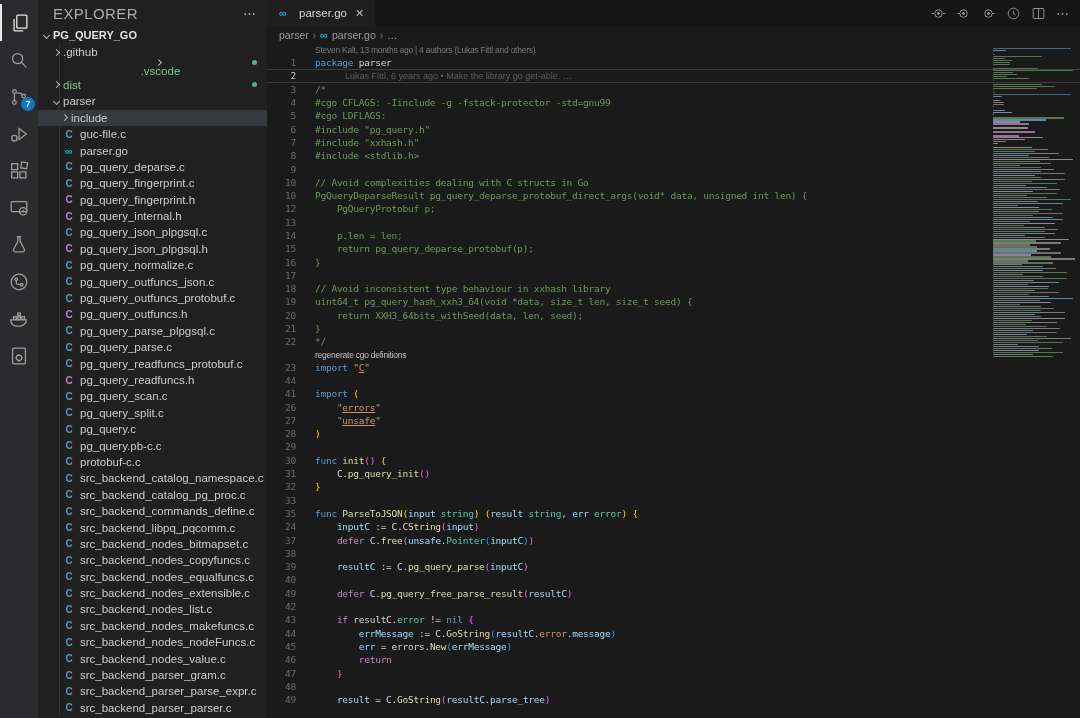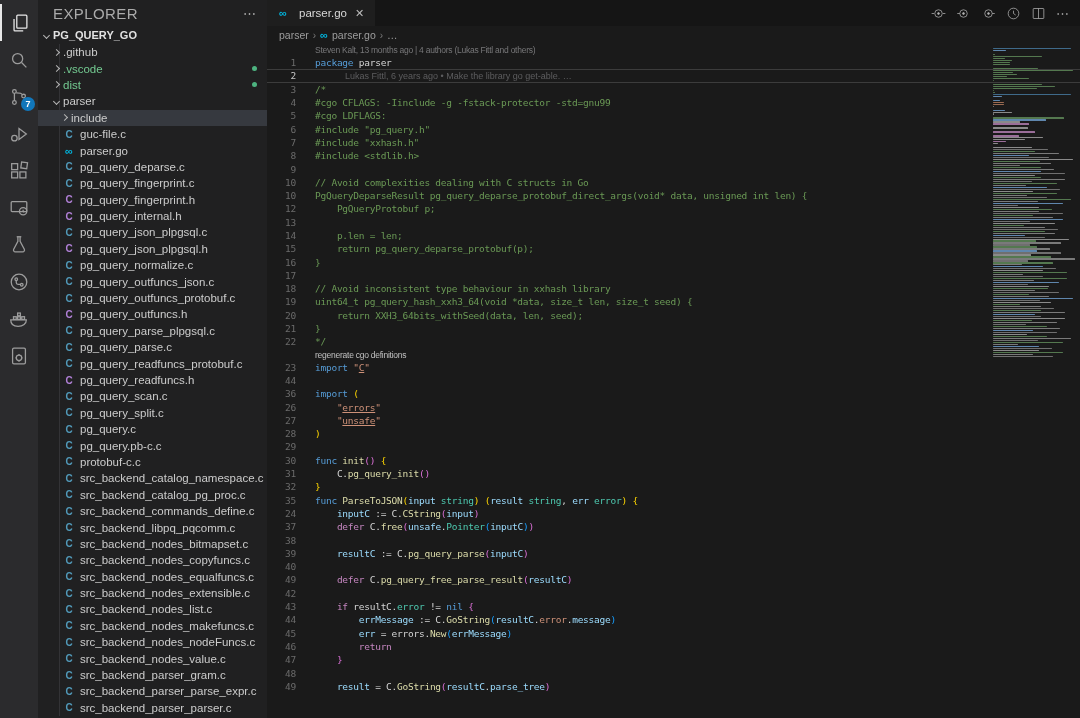--- a/index.html
+++ b/index.html
@@ -177,21 +177,21 @@
     <div id="sb-root">
       <span class="chev down"></span>
       <span>PG_QUERY_GO</span>
     </div>
     <div id="tree">
       <div id="tree-guide"></div>
     <div class="trow" style="padding-left: 16px;">
           <span class="chev right"></span>
           <span class="lbl">.github</span>
         </div>
-        <div class="trow" style="padding-left: 16px;">
+        <div class="trow" style="padding-left: 16px; flex-direction: column;">
           <span class="chev right"></span>
           <span class="lbl green">.vscode</span>
           <span class="gdot"></span>
         </div>
         <div class="trow" style="padding-left: 16px;">
           <span class="chev right"></span>
           <span class="lbl green">dist</span>
           <span class="gdot"></span>
         </div>
         <div class="trow" style="padding-left: 16px;">
@@ -424,28 +424,29 @@
           <div class="crow"><span class="gut">16</span><span class="ctext"><span class="t-com">}</span></span></div>
           <div class="crow"><span class="gut">17</span><span class="ctext"></span></div>
           <div class="crow"><span class="gut">18</span><span class="ctext"><span class="t-com">// Avoid inconsistent type behaviour in xxhash library</span></span></div>
           <div class="crow"><span class="gut">19</span><span class="ctext"><span class="t-com">uint64_t pg_query_hash_xxh3_64(void *data, size_t len, size_t seed) {</span></span></div>
           <div class="crow"><span class="gut">20</span><span class="ctext"><span class="t-com">    return XXH3_64bits_withSeed(data, len, seed);</span></span></div>
           <div class="crow"><span class="gut">21</span><span class="ctext"><span class="t-com">}</span></span></div>
           <div class="crow"><span class="gut">22</span><span class="ctext"><span class="t-com">*/</span></span></div>
           <div class="lensrow cgo">regenerate cgo definitions</div>
           <div class="crow"><span class="gut">23</span><span class="ctext"><span class="t-kw">import </span><span class="t-str">"</span><span class="t-strU">C</span><span class="t-str">"</span></span></div>
           <div class="crow"><span class="gut">44</span><span class="ctext"></span></div>
-          <div class="crow"><span class="gut">36</span><span class="ctext"><span class="t-kw">import </span><span class="t-b1">(</span></span></div>
+          <div class="crow"><span class="gut">41</span><span class="ctext"><span class="t-kw">import </span><span class="t-b1">(</span></span></div>
           <div class="crow"><span class="gut">26</span><span class="ctext"><span class="t-str">    "</span><span class="t-strU">errors</span><span class="t-str">"</span></span></div>
           <div class="crow"><span class="gut">27</span><span class="ctext"><span class="t-str">    "</span><span class="t-strU">unsafe</span><span class="t-str">"</span></span></div>
           <div class="crow"><span class="gut">28</span><span class="ctext"><span class="t-b1">)</span></span></div>
           <div class="crow"><span class="gut">29</span><span class="ctext"></span></div>
           <div class="crow"><span class="gut">30</span><span class="ctext"><span class="t-kw">func </span><span class="t-fn">init</span><span class="t-b2">()</span><span class="t-pl"> </span><span class="t-b1">{</span></span></div>
           <div class="crow"><span class="gut">31</span><span class="ctext"><span class="t-pl">    C.</span><span class="t-fn">pg_query_init</span><span class="t-b2">()</span></span></div>
           <div class="crow"><span class="gut">32</span><span class="ctext"><span class="t-b1">}</span></span></div>
+          <div class="crow"><span class="gut">33</span><span class="ctext"></span></div>
           <div class="crow"><span class="gut">35</span><span class="ctext"><span class="t-kw">func </span><span class="t-fn">ParseToJSON</span><span class="t-b1">(</span><span class="t-var">input </span><span class="t-type">string</span><span class="t-b1">)</span><span class="t-pl"> </span><span class="t-b1">(</span><span class="t-var">result </span><span class="t-type">string</span><span class="t-pl">, </span><span class="t-var">err </span><span class="t-type">error</span><span class="t-b1">)</span><span class="t-pl"> </span><span class="t-b1">{</span></span></div>
           <div class="crow"><span class="gut">24</span><span class="ctext"><span class="t-var">    inputC</span><span class="t-pl"> := C.</span><span class="t-fn">CString</span><span class="t-b2">(</span><span class="t-var">input</span><span class="t-b2">)</span></span></div>
           <div class="crow"><span class="gut">37</span><span class="ctext"><span class="t-ctl">    defer</span><span class="t-pl"> C.</span><span class="t-fn">free</span><span class="t-b2">(</span><span class="t-var">unsafe</span><span class="t-pl">.</span><span class="t-type">Pointer</span><span class="t-b3">(</span><span class="t-var">inputC</span><span class="t-b3">)</span><span class="t-b2">)</span></span></div>
           <div class="crow"><span class="gut">38</span><span class="ctext"></span></div>
           <div class="crow"><span class="gut">39</span><span class="ctext"><span class="t-var">    resultC</span><span class="t-pl"> := C.</span><span class="t-fn">pg_query_parse</span><span class="t-b2">(</span><span class="t-var">inputC</span><span class="t-b2">)</span></span></div>
           <div class="crow"><span class="gut">40</span><span class="ctext"></span></div>
           <div class="crow"><span class="gut">49</span><span class="ctext"><span class="t-ctl">    defer</span><span class="t-pl"> C.</span><span class="t-fn">pg_query_free_parse_result</span><span class="t-b2">(</span><span class="t-var">resultC</span><span class="t-b2">)</span></span></div>
           <div class="crow"><span class="gut">42</span><span class="ctext"></span></div>
           <div class="crow"><span class="gut">43</span><span class="ctext"><span class="t-ctl">    if</span><span class="t-pl"> resultC.</span><span class="t-type">error</span><span class="t-pl"> != </span><span class="t-kw">nil</span><span class="t-pl"> </span><span class="t-b2">{</span></span></div>
           <div class="crow"><span class="gut">44</span><span class="ctext"><span class="t-var">        errMessage</span><span class="t-pl"> := C.</span><span class="t-fn">GoString</span><span class="t-b3">(</span><span class="t-var">resultC</span><span class="t-pl">.</span><span class="t-str">error</span><span class="t-pl">.</span><span class="t-var">message</span><span class="t-b3">)</span></span></div>

